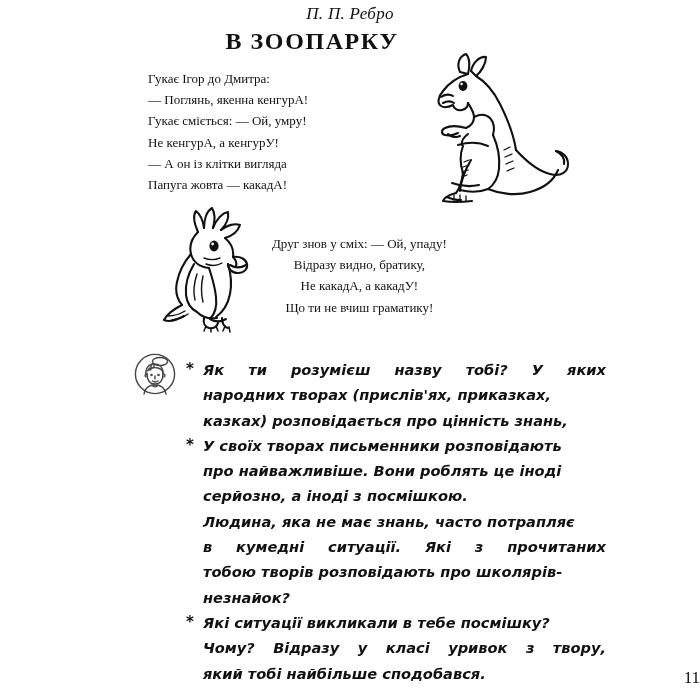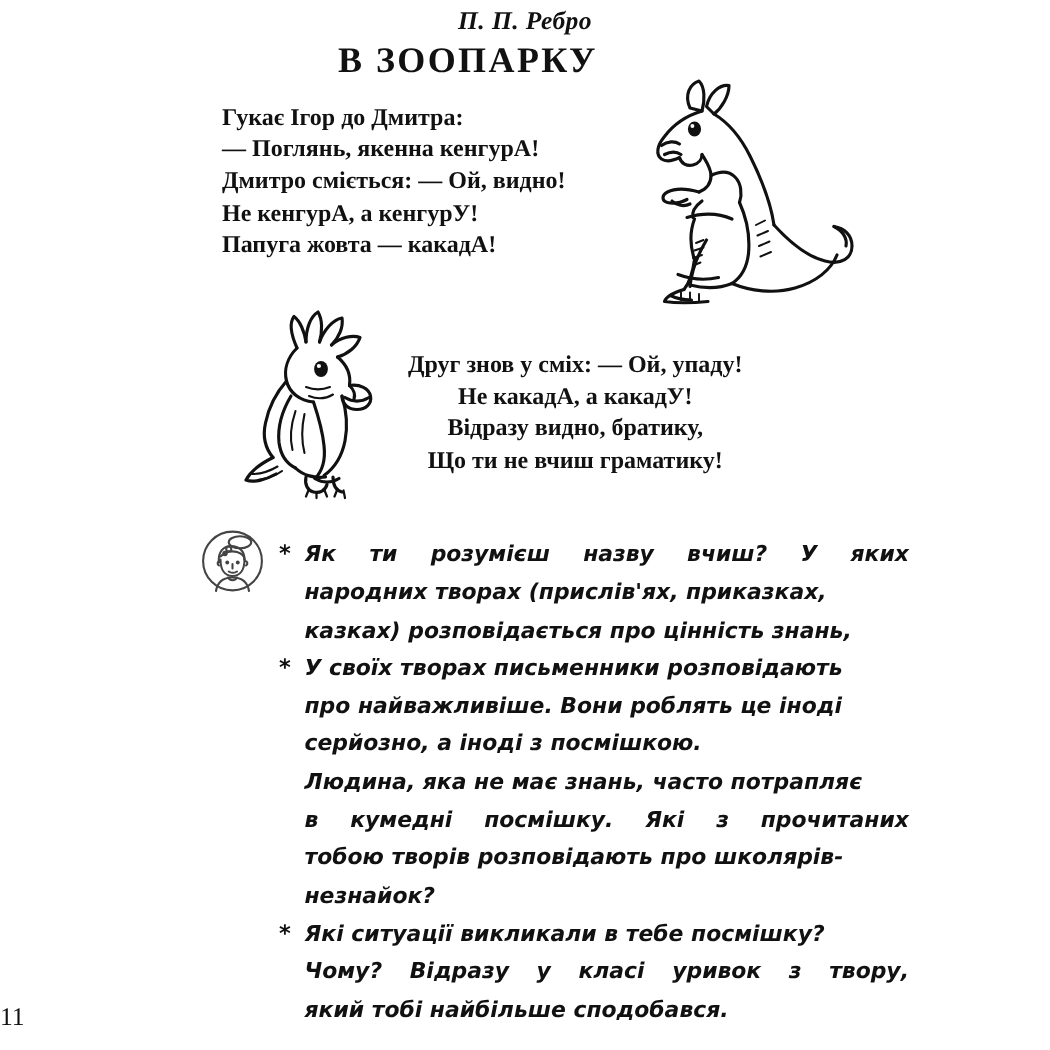--- a/index.html
+++ b/index.html
@@ -24,44 +24,43 @@
 
   
   .author {
     position: absolute;
     top: 4px;
     left: 0;
     width: 700px;
     text-align: center;
     font-family: "Liberation Serif", serif;
     font-style: italic;
-    font-weight: 700;
+    font-weight: 400;
     font-size: 17px;
     letter-spacing: 0.3px;
   }
   .poem-title {
     position: absolute;
     top: 28px;
     left: 0;
     width: 624px;
     text-align: center;
     font-family: "Liberation Serif", serif;
     font-weight: 700;
     font-size: 24px;
     letter-spacing: 1.6px;
   }
 
   
   .stanza {
     position: absolute;
     font-family: "Liberation Serif", serif;
-    font-size: 16px;
+    font-size: 13px;
     line-height: 21.2px;
     white-space: nowrap;
-    font-weight: bold;
   }
   .stanza-one {
     left: 148px;
     top: 68px;
   }
   .stanza-two {
     left: 272px;
     top: 233px;
     text-align: center;
   }
@@ -144,21 +143,21 @@
   .q-line.justify > span {
     white-space: pre;
   }
 
   
   .page-number {
     position: absolute;
     bottom: 12px;
     left: 0;
     width: 700px;
-    text-align: left;
+    text-align: right;
     font-family: "Liberation Serif", serif;
     font-size: 17px;
   }
 </style>
 </head>
 <body>
 
 <div class="page">
 
   <div class="author">П. П. Ребро</div>
@@ -215,22 +214,23 @@
       <path d="M100 100 C110 111 122 121 134 124 C145 127 152 122 152 114
                C152 107 147 102 140 101"></path>
       <path d="M72 139 C84 144 100 146 114 142 C128 138 138 130 142 120"></path>
       <path d="M140 101 C146 104 149 109 148 114"></path>
     </svg>
   </div>
 
   <div class="stanza stanza-one">
     <span class="line">Гукає Ігор до Дмитра:</span>
     <span class="line">— Поглянь, якенна кенгурА!</span>
-    <span class="line">Дмитро сміється: — Ой, видно!</span>
+    <span class="line">Гукає сміється: — Ой, умру!</span>
     <span class="line">Не кенгурА, а кенгурУ!</span>
+    <span class="line">— А он із клітки вигляда</span>
     <span class="line">Папуга жовта — какадА!</span>
   </div>
 
   <div class="illustration cockatoo-art">
     <svg viewBox="0 0 112 132" xmlns="http://www.w3.org/2000/svg" fill="none" stroke="#111" stroke-width="2.1" stroke-linecap="round" stroke-linejoin="round">
 
       <path d="M38 30 C34 21 33 13 36 9 C40 12 43 19 44 26"></path>
       <path d="M44 26 C44 17 47 9 52 6 C55 11 55 19 53 26"></path>
       <path d="M53 26 C56 18 62 11 68 10 C69 16 66 23 61 28"></path>
       <path d="M61 28 C67 23 75 21 80 23 C78 29 72 34 65 36"></path>
@@ -268,22 +268,22 @@
       <path d="M56 124 L58 129" stroke-width="1.5"></path>
       <path d="M62 116 C62 121 64 125 68 126"></path>
       <path d="M65 124 L63 129" stroke-width="1.5"></path>
       <path d="M69 125 L70 130" stroke-width="1.5"></path>
       <path d="M50 117 C55 120 61 120 66 117"></path>
     </svg>
   </div>
 
   <div class="stanza stanza-two">
     <span class="line">Друг знов у сміх: — Ой, упаду!</span>
+    <span class="line">Відразу видно, братику,</span>
     <span class="line">Не какадА, а какадУ!</span>
-    <span class="line">Відразу видно, братику,</span>
     <span class="line">Що ти не вчиш граматику!</span>
   </div>
 
   <div class="think-icon">
     <svg viewBox="0 0 42 42" xmlns="http://www.w3.org/2000/svg" fill="none" stroke="#444" stroke-width="1.4" stroke-linecap="round" stroke-linejoin="round">
       <circle cx="21" cy="21" r="19.6"></circle>
 
       <ellipse cx="26" cy="8.5" rx="7.5" ry="4"></ellipse>
       <circle cx="18.5" cy="13" r="1.7"></circle>
       <circle cx="16" cy="16" r="1.1"></circle>
@@ -309,38 +309,38 @@
 
   <div class="questions">
 
     <div class="q-item">
       <span class="q-bullet">*</span>
       <span class="q-line justify">
         <span>Як</span>
           <span>ти</span>
           <span>розумієш</span>
           <span>назву</span>
-          <span>вчиш?</span>
+          <span>тобі?</span>
           <span>У</span>
           <span>яких</span>
       </span>
       <span class="q-line">народних творах (прислів'ях, приказках,</span>
       <span class="q-line">казках) розповідається про цінність знань,</span>
     </div>
 
     <div class="q-item">
       <span class="q-bullet">*</span>
       <span class="q-line">У своїх творах письменники розповідають</span>
       <span class="q-line">про найважливіше. Вони роблять це іноді</span>
       <span class="q-line">серйозно, а іноді з посмішкою.</span>
       <span class="q-line">Людина, яка не має знань, часто потрапляє</span>
       <span class="q-line justify">
         <span>в</span>
           <span>кумедні</span>
-          <span>посмішку.</span>
+          <span>ситуації.</span>
           <span>Які</span>
           <span>з</span>
           <span>прочитаних</span>
       </span>
       <span class="q-line">тобою творів розповідають про школярів-</span>
       <span class="q-line">незнайок?</span>
     </div>
 
     <div class="q-item">
       <span class="q-bullet">*</span>

